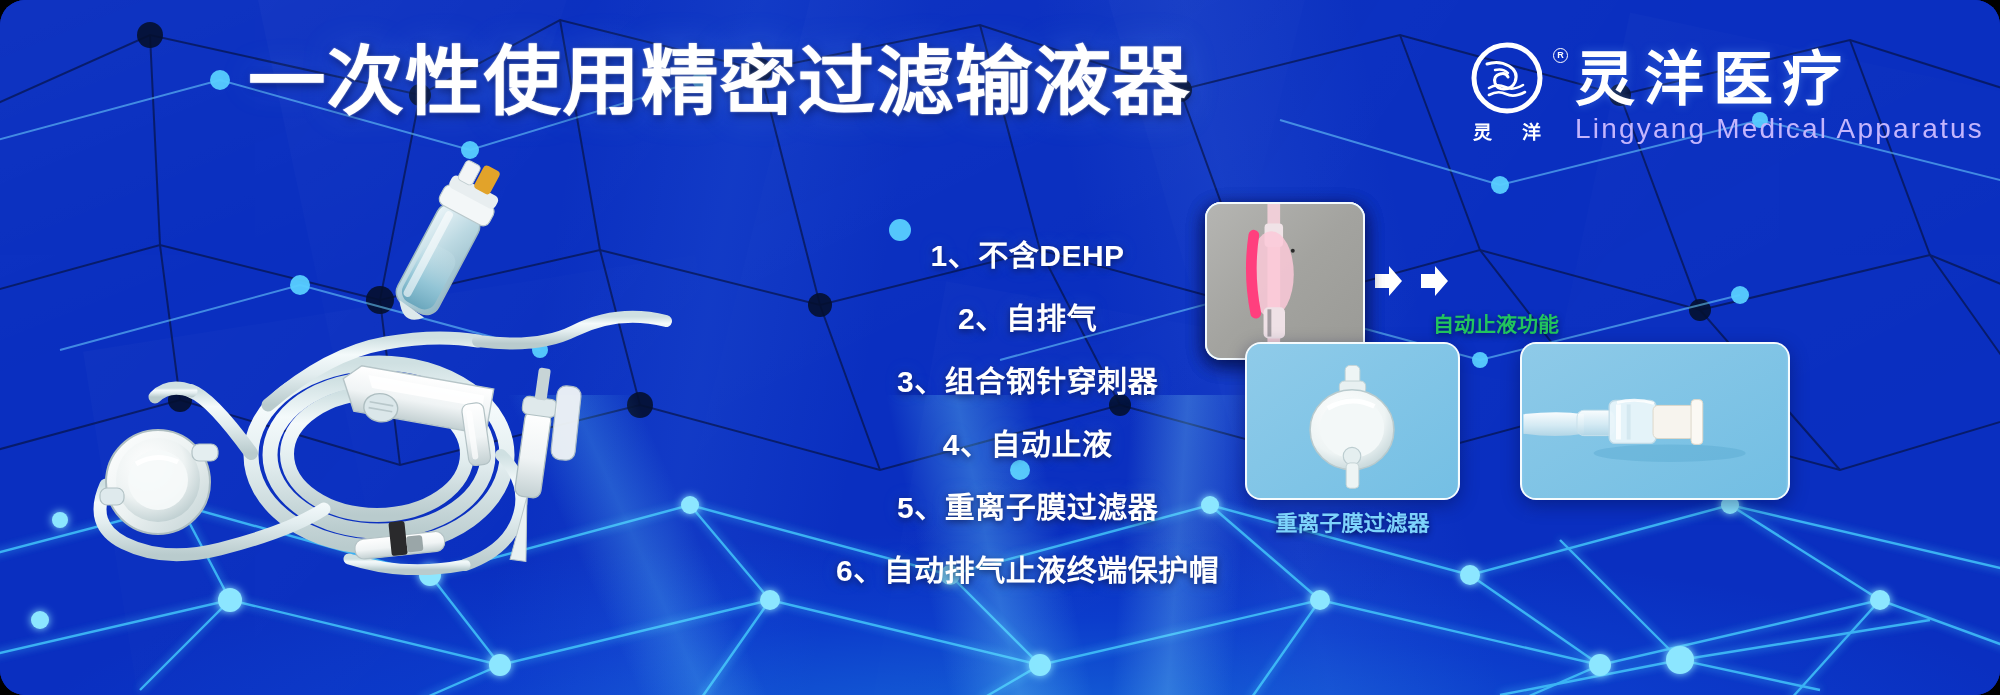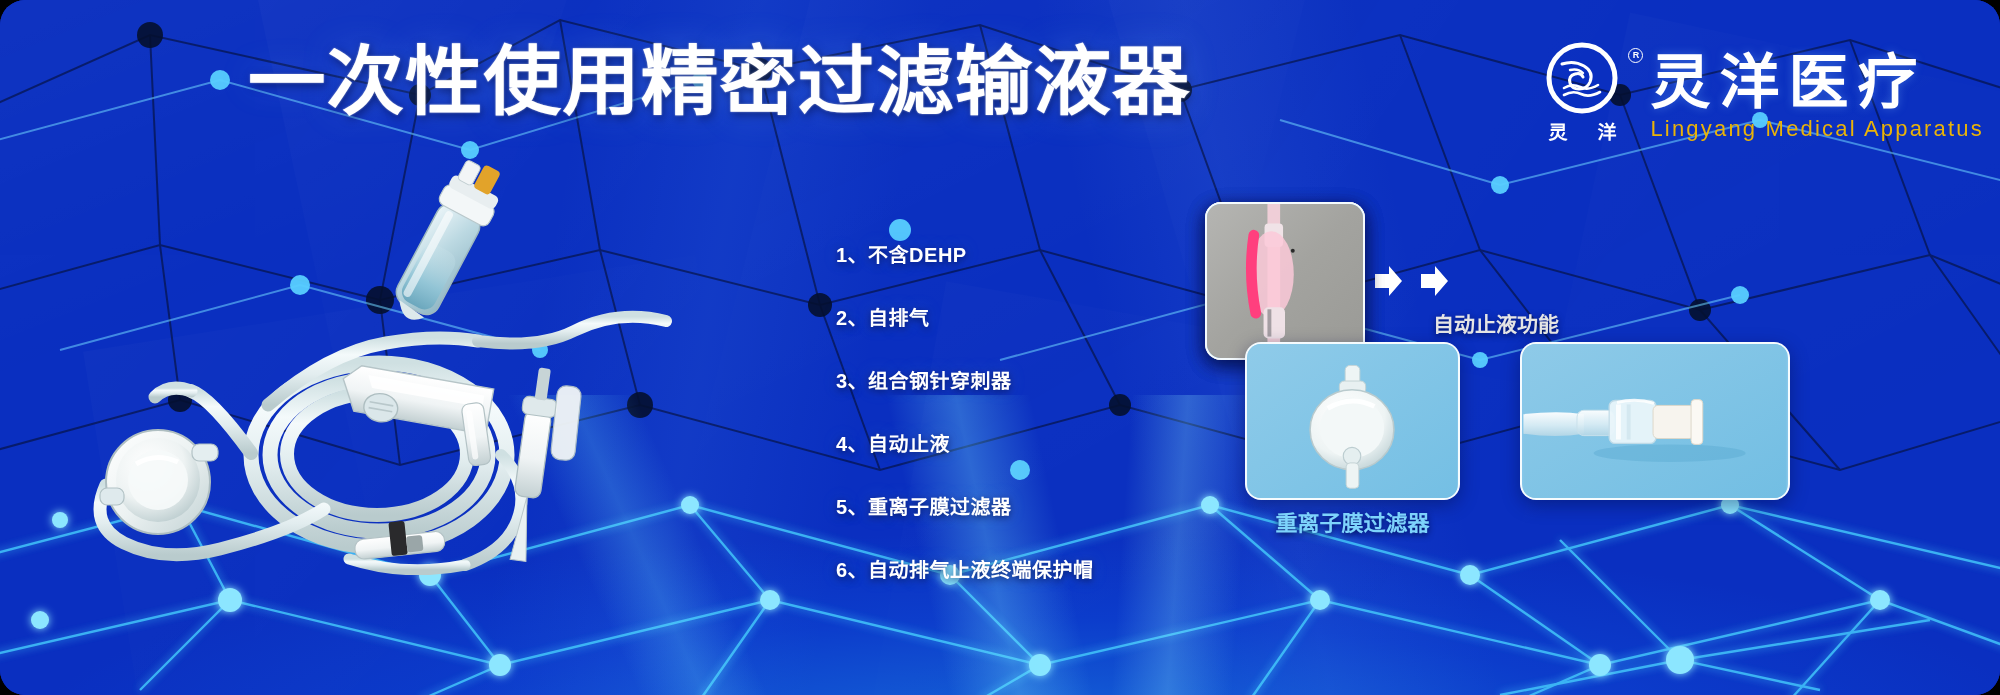--- a/index.html
+++ b/index.html
@@ -107,47 +107,48 @@
     color:#fff; font-size:19px; font-weight:bold;
     letter-spacing:0;
   }
   .logo-text{ display:flex; flex-direction:column; }
   .logo-cn{
     color:#fff; font-size:60px; font-weight:bold;
     letter-spacing:9px; line-height:1.05;
     text-shadow:0 0 10px rgba(120,190,255,.35);
   }
   .logo-en{
-    color:#eab308; font-size:22px; font-weight:normal;
+    color:#c4b5fd; font-size:28px; font-weight:normal;
     letter-spacing:2.2px; margin-top:2px; white-space:nowrap;
   }
 
   
   .product{
     position:absolute;
     left:46px; top:155px;
     width:660px; height:420px;
   }
   .product svg{ width:100%; height:100%; display:block; }
 
   
   .features{
     position:absolute;
     left:836px; top:224px;
     display:flex; flex-direction:column;
     gap:0;
   }
   .feature{
     color:#ffffff;
-    font-size:20px;
+    font-size:30px;
     font-weight:bold;
     line-height:63px;
     white-space:nowrap;
     letter-spacing:.5px;
     text-shadow:0 2px 7px rgba(2,12,70,.75), 0 0 16px rgba(110,180,255,.25);
+    text-align:center;
   }
 
   
   .seq{
     position:absolute;
     left:1205px; top:202px;
     display:flex; align-items:center; gap:0;
   }
   .seq-card{
     width:160px; height:158px;
@@ -162,21 +163,21 @@
   .seq-arrow{
     width:46px;
     display:flex; align-items:center; justify-content:center;
     color:#fff;
   }
   .seq-caption{
     position:absolute;
     left:1205px; top:308px;
     width:582px;
     text-align:center;
-    color:#e5e5e5; font-size:21px; font-weight:bold;
+    color:#22c55e; font-size:21px; font-weight:bold;
     text-shadow:0 2px 6px rgba(2,12,70,.8);
   }
 
   .pcard{
     position:absolute;
     border-radius:16px;
     border:2px solid rgba(255,255,255,.92);
     overflow:hidden;
     background:#86c7ea;
     box-shadow:0 5px 18px rgba(0,10,60,.4);

